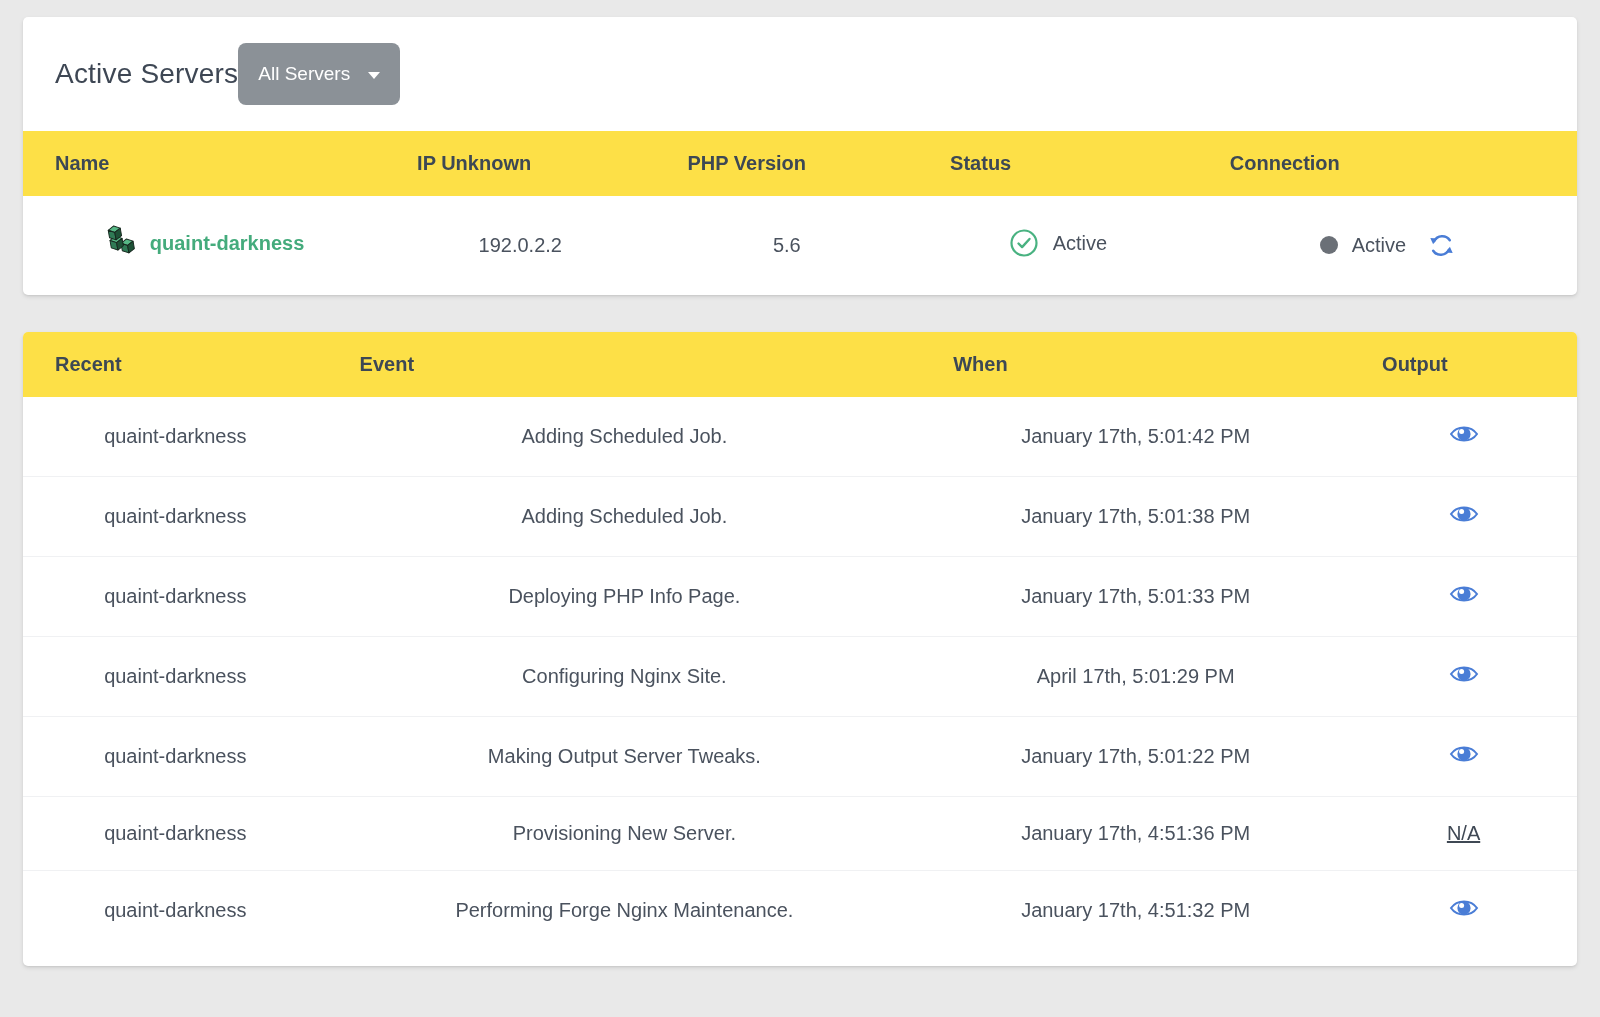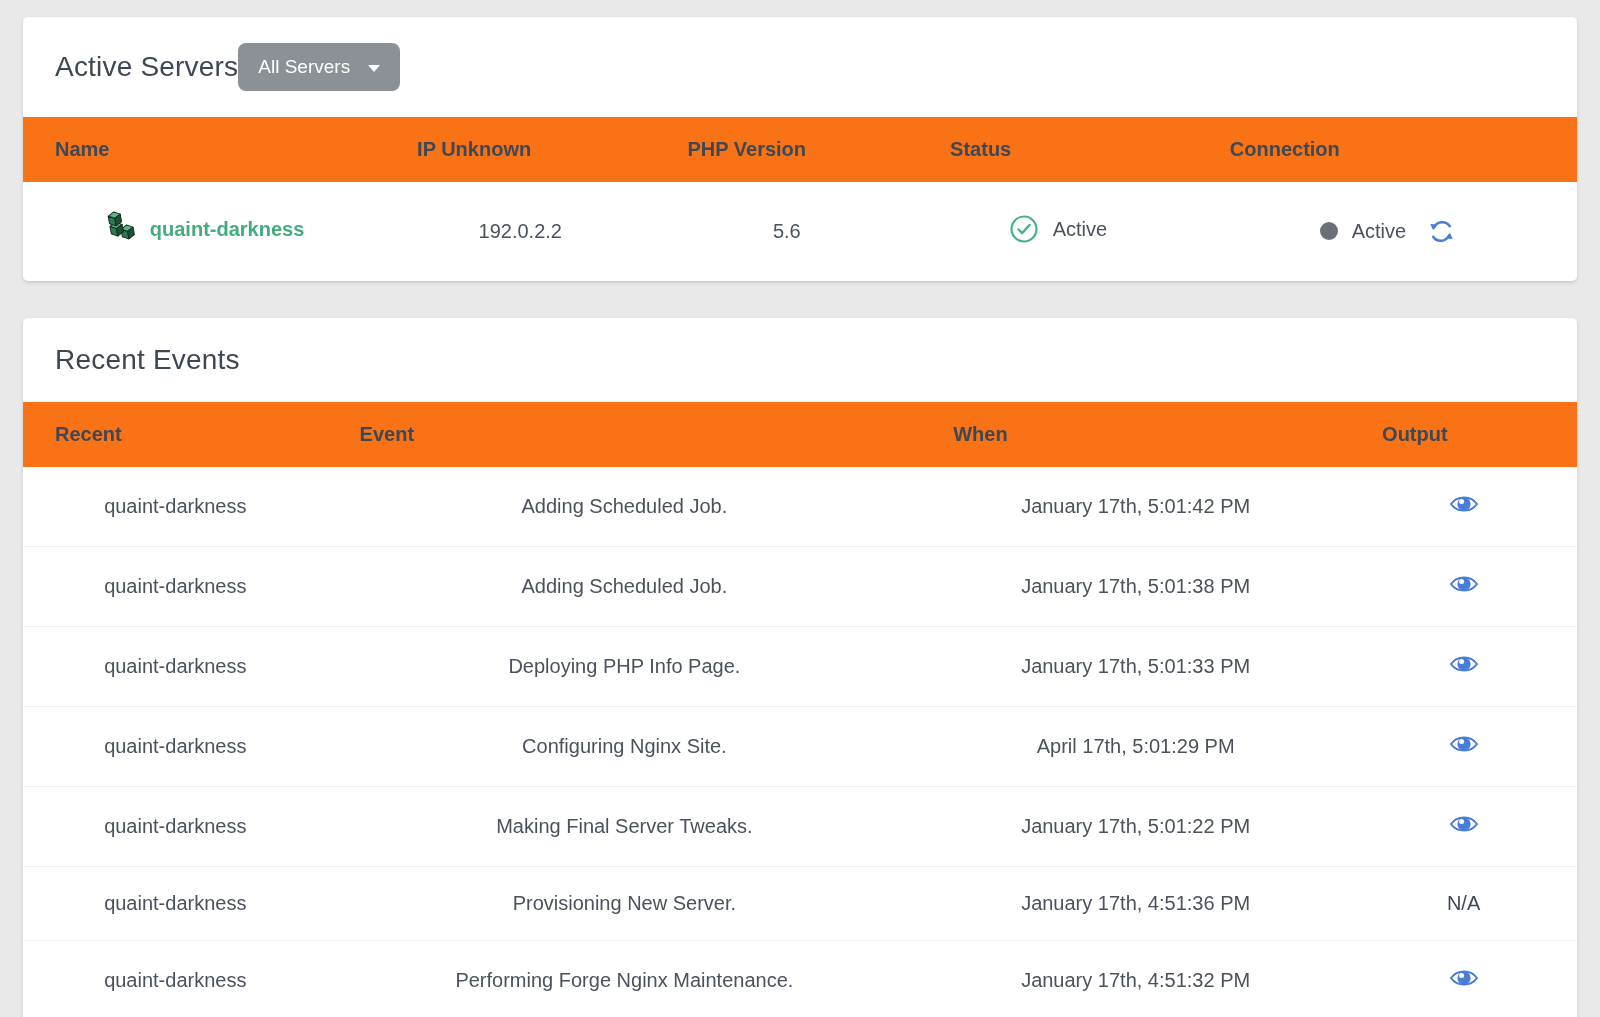--- a/index.html
+++ b/index.html
@@ -37,37 +37,37 @@
   }
 
   .btn-dropdown {
     display: inline-flex;
     align-items: center;
     gap: 18px;
     background: #8b9197;
     color: #ffffff;
     border: none;
     border-radius: 8px;
-    padding: 13px 20px;
+    padding: 20px 20px;
     font-size: 19px;
     font-family: inherit;
     cursor: pointer;
   }
   .caret-down {
     width: 0; height: 0;
     border-left: 6px solid transparent;
     border-right: 6px solid transparent;
     border-top: 7px solid #ffffff;
     display: inline-block;
     margin-top: 2px;
   }
 
   table { width: 100%; border-collapse: collapse; font-size: 20px; }
   thead th {
-    background: #f97316;
+    background: #fde047;
     text-align: left;
     font-weight: 700;
     color: #3d4854;
     padding: 21px 32px;
     white-space: nowrap;
   }
   tbody td {
     padding: 25px 32px;
     color: #4a525e;
     vertical-align: middle;
@@ -95,21 +95,21 @@
   .icon-btn {
     background: none;
     border: none;
     padding: 0;
     cursor: pointer;
     display: inline-flex;
     align-items: center;
   }
   .refresh-btn { margin-left: 8px; }
 
-  .na-text { color: #3f4854; }
+  .na-text { color: #3f4854; text-decoration: underline; }
 </style>
 </head>
 <body>
 
 <div class="page">
 
   <section class="card">
     <div class="card-header">
       <h1 class="card-title">Active Servers</h1>
       <button class="btn-dropdown">
@@ -190,23 +190,20 @@
                 </span>
               </button>
             </span>
           </td>
         </tr>
       </tbody>
     </table>
   </section>
 
   <section class="card events">
-    <div class="card-header">
-      <h2 class="card-title">Recent Events</h2>
-    </div>
 
     <table class="events-table">
       <colgroup>
         <col style="width:19.6%">
           <col style="width:38.2%">
           <col style="width:27.6%">
           <col style="width:14.6%">
       </colgroup>
       <thead>
         <tr>
@@ -280,21 +277,21 @@
             <circle cx="15" cy="12" r="6.6" fill="#4a7dd6"></circle>
             <circle cx="12.6" cy="9.6" r="2.5" fill="#ffffff"></circle>
           </svg>
         </span>
       </button>
       
     </td>
   </tr>
           <tr>
     <td>quaint-darkness</td>
-    <td>Making Final Server Tweaks.</td>
+    <td>Making Output Server Tweaks.</td>
     <td>January 17th, 5:01:22 PM</td>
     <td>
       <button class="icon-btn">
         <span style="display:inline-flex;">
           <svg width="30" height="24" viewBox="0 0 30 24" aria-hidden="true">
             <path d="M2 12 C 8 3.2, 22 3.2, 28 12 C 22 20.8, 8 20.8, 2 12 Z" fill="none" stroke="#4a7dd6" stroke-width="2"></path>
             <circle cx="15" cy="12" r="6.6" fill="#4a7dd6"></circle>
             <circle cx="12.6" cy="9.6" r="2.5" fill="#ffffff"></circle>
           </svg>
         </span>

